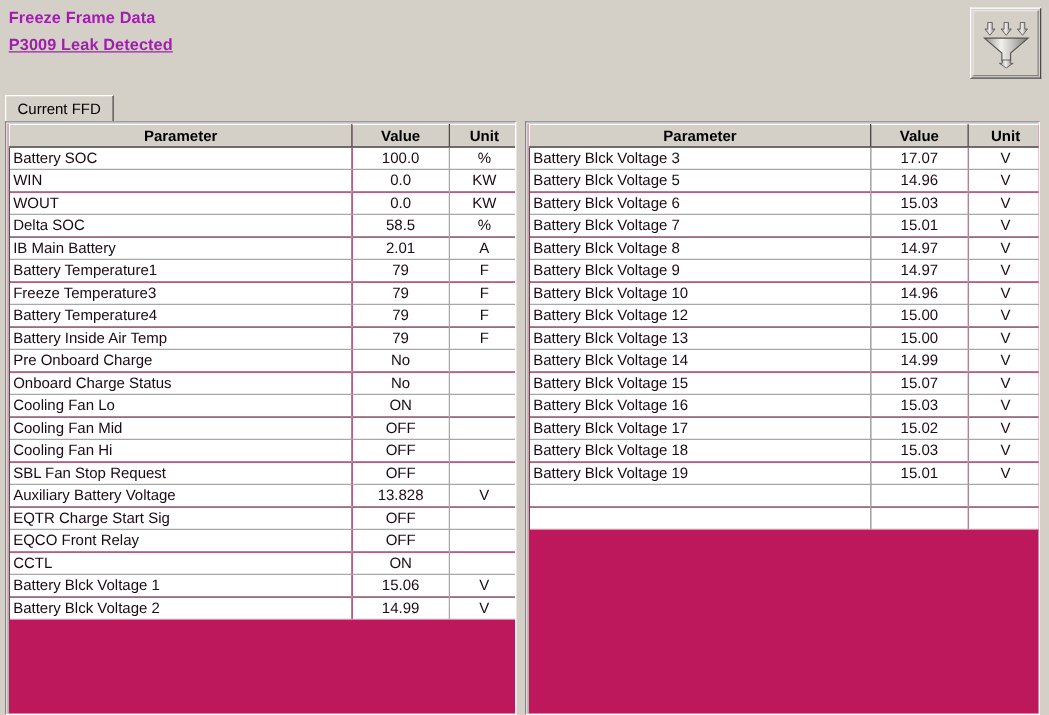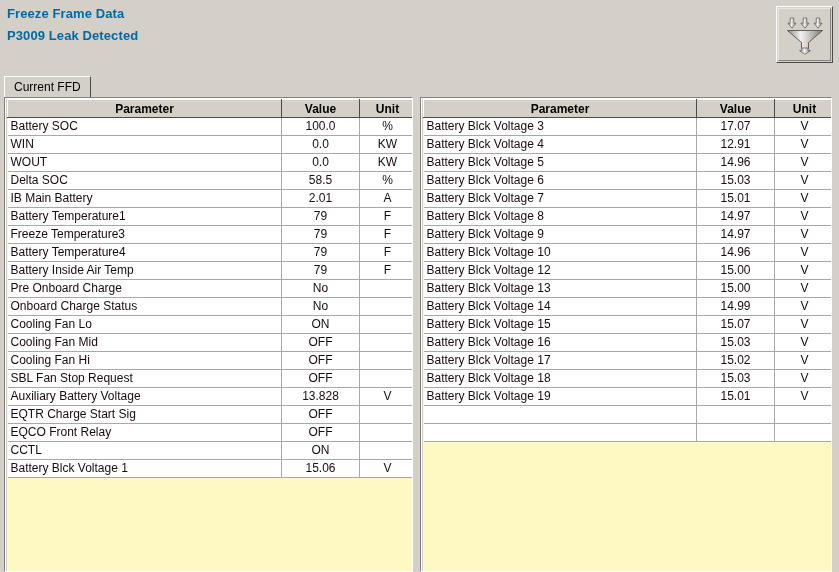--- a/index.html
+++ b/index.html
@@ -23,26 +23,26 @@
   #header-area {
     position: absolute;
     left: 0; top: 0;
     width: 839px; height: 70px;
   }
   .title-line {
     position: absolute;
     left: 7px;
     font-size: 13px;
     font-weight: bold;
-    color: #0369a1;
+    color: #a21caf;
     white-space: nowrap;
     letter-spacing: 0.1px;
   }
   #title-main { top: 6px; }
-  #title-dtc  { top: 28px; }
+  #title-dtc  { top: 28px; text-decoration: underline; }
 
   
   #filter-button {
     position: absolute;
     left: 776px; top: 6px;
     width: 57px; height: 57px;
     background: #d4d0c8;
     border-top: 1px solid #ffffff;
     border-left: 1px solid #ffffff;
     border-right: 1px solid #4b4a48;
@@ -101,21 +101,21 @@
     border-bottom: 1px solid #ffffff;
     box-sizing: border-box;
     overflow: hidden;
   }
   #grid-left  { left: 4px;   width: 409px; height: 475px; }
   #grid-right { left: 420px; width: 412px; height: 475px; }
 
   .grid-inner {
     position: absolute;
     left: 1px; top: 1px; right: 0; bottom: 0;
-    background: #fef9c3;
+    background: #be185d;
     border-left: 1px solid #d4d0c8;
     box-sizing: border-box;
     overflow: hidden;
   }
 
   table.grid {
     border-collapse: collapse;
     table-layout: fixed;
     width: 100%;
     font-size: 12px;
@@ -313,20 +313,25 @@
           <tr>
             <td class="c-param">CCTL</td>
             <td class="c-value">ON</td>
             <td class="c-unit"></td>
           </tr>
           <tr>
             <td class="c-param">Battery Blck Voltage 1</td>
             <td class="c-value">15.06</td>
             <td class="c-unit">V</td>
           </tr>
+          <tr>
+            <td class="c-param">Battery Blck Voltage 2</td>
+            <td class="c-value">14.99</td>
+            <td class="c-unit">V</td>
+          </tr>
         </tbody>
     </table>
   </div>
 </div>
 
 <div class="grid-panel" id="grid-right">
   <div class="grid-inner">
     <table class="grid">
       <colgroup>
         <col class="col-param-r">
@@ -340,25 +345,20 @@
           <th>Unit</th>
         </tr>
       </thead>
       <tbody id="grid-right-body">
           <tr>
             <td class="c-param">Battery Blck Voltage 3</td>
             <td class="c-value">17.07</td>
             <td class="c-unit">V</td>
           </tr>
           <tr>
-            <td class="c-param">Battery Blck Voltage 4</td>
-            <td class="c-value">12.91</td>
-            <td class="c-unit">V</td>
-          </tr>
-          <tr>
             <td class="c-param">Battery Blck Voltage 5</td>
             <td class="c-value">14.96</td>
             <td class="c-unit">V</td>
           </tr>
           <tr>
             <td class="c-param">Battery Blck Voltage 6</td>
             <td class="c-value">15.03</td>
             <td class="c-unit">V</td>
           </tr>
           <tr>

